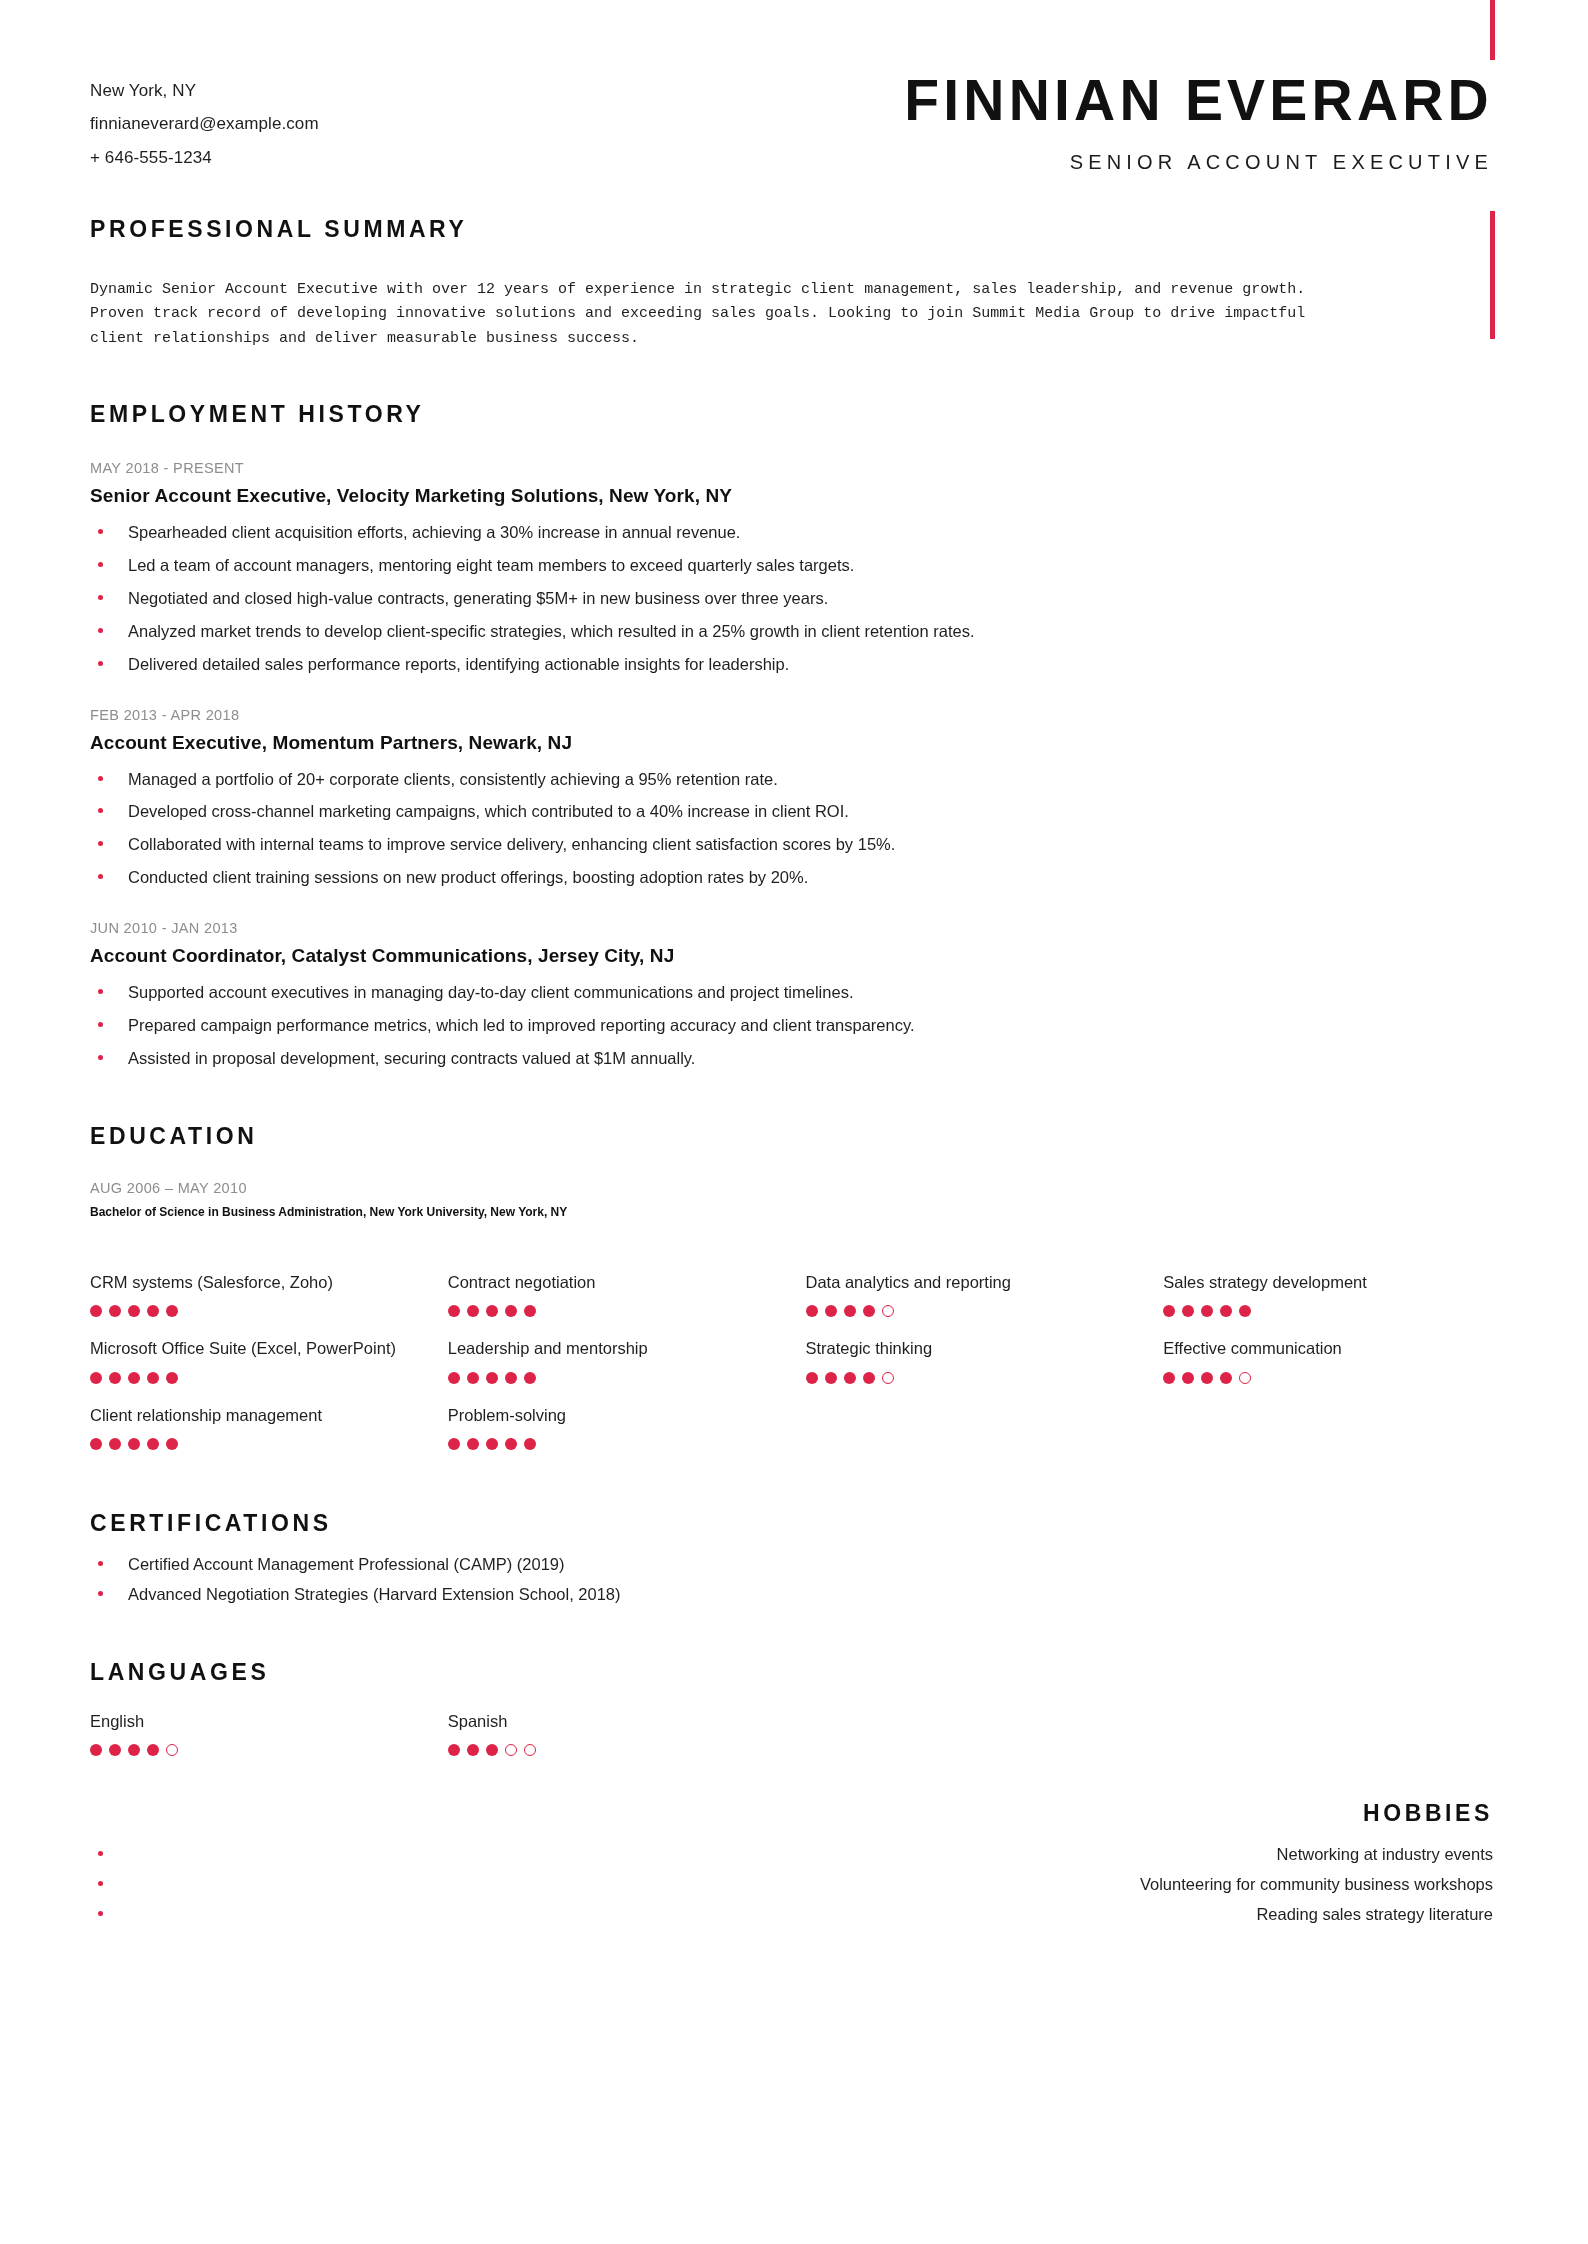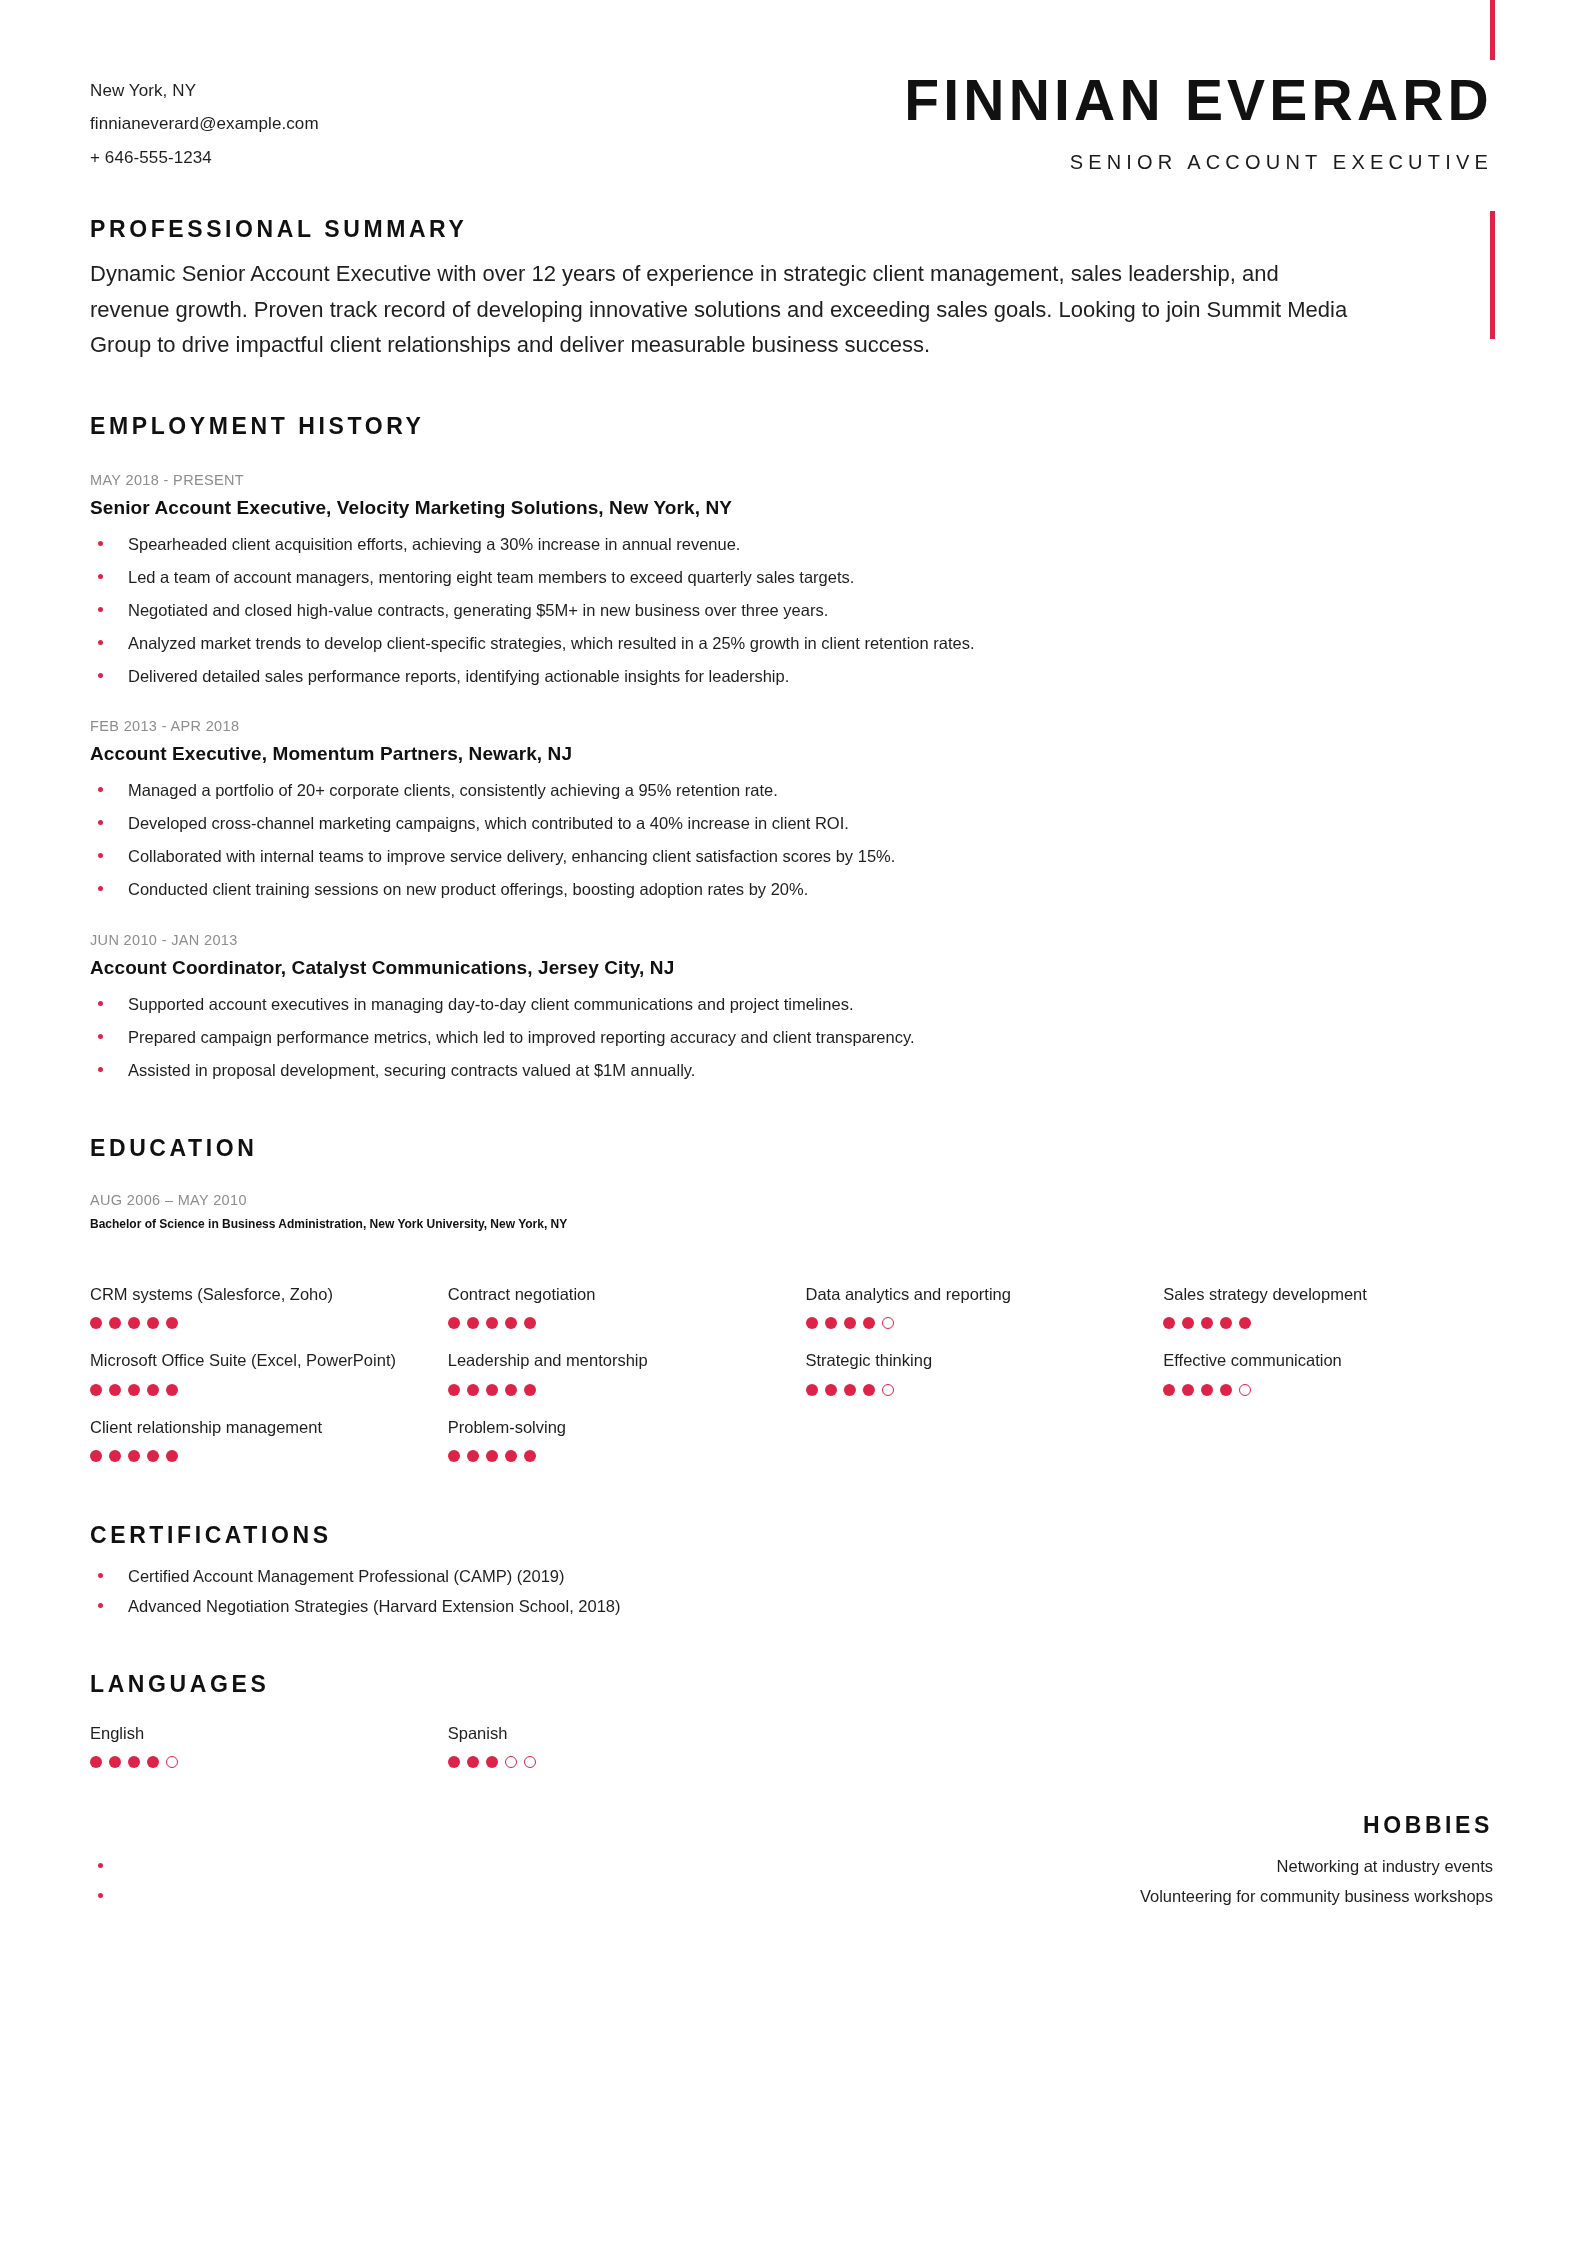--- a/index.html
+++ b/index.html
@@ -89,25 +89,26 @@
   .section-title {
     font-size: 23px;
     font-weight: 700;
     letter-spacing: 3.6px;
     color: #111111;
     text-transform: uppercase;
   }
 
   .summary-section { margin-top: 42px; }
   .summary-text {
-    margin-top: 13px;
-    font-size: 22px;
+    margin-top: 35px;
+    font-size: 15px;
     line-height: 1.62;
     color: #1f1f1f;
     max-width: 1270px;
+    font-family: Liberation Mono, monospace;
   }
 
   .employment-section { margin-top: 50px; }
 
   .job { margin-top: 30px; }
   .job:first-of-type { margin-top: 32px; }
 
   .job-dates {
     font-size: 14.5px;
     letter-spacing: 0.35px;
@@ -423,17 +424,18 @@
             </div>
           </div>
         </div>
     </div>
 
     <div class="section hobbies-section">
       <div class="section-title">HOBBIES</div>
       <ul class="bullets" id="hobbies-list">
           <li>Networking at industry events</li>
           <li>Volunteering for community business workshops</li>
+          <li>Reading sales strategy literature</li>
         </ul>
     </div>
 
   </div>
 </div>
 
 </body></html>

